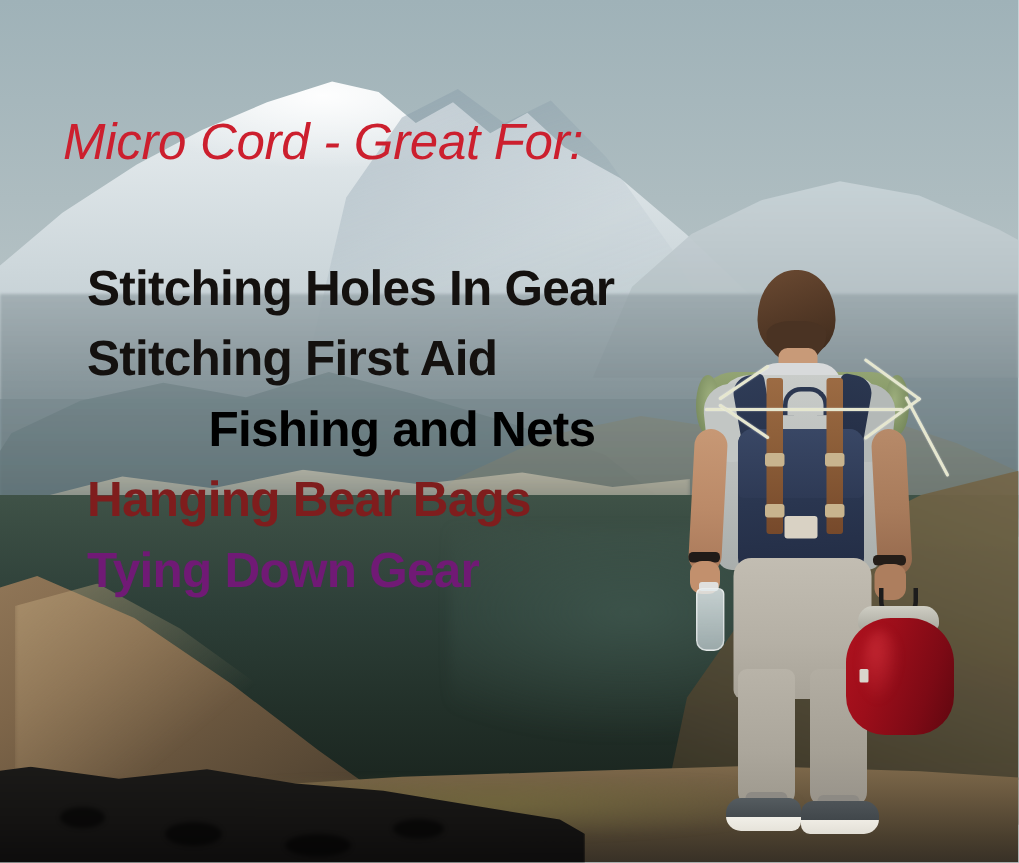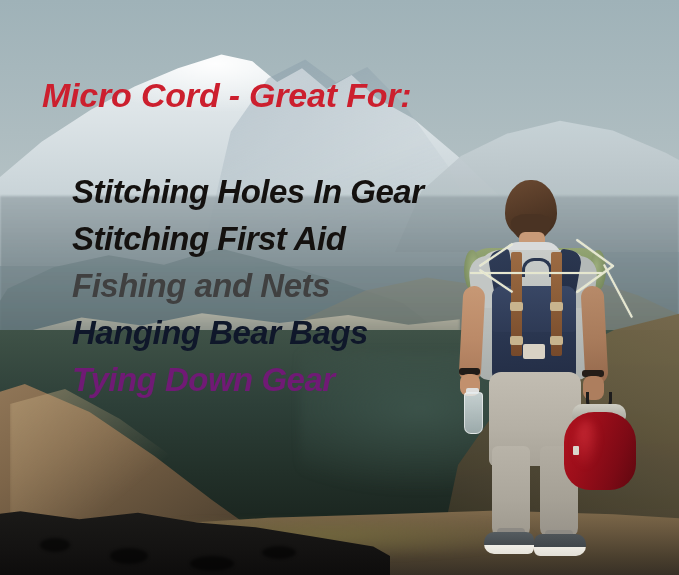--- a/index.html
+++ b/index.html
@@ -456,30 +456,29 @@
     width: 6px; height: 9px;
     background: #d9d6cc;
     border-radius: 1px;
   }
 
   
   .headline {
     position: absolute;
     left: 42px; top: 76px;
     font-size: 34px;
-    font-weight: bold;
+    font-weight: normal;
     font-style: italic;
     letter-spacing: -.2px;
     white-space: nowrap;
   }
   .benefits {
     position: absolute;
-    left: 72px; top: 168px;
+    left: 58px; top: 168px;
     width: 420px;
-    font-style: italic;
   }
   .benefit-line {
     font-size: 33px;
     font-weight: bold;
     line-height: 47px;
     letter-spacing: -.5px;
     white-space: nowrap;
   }
 </style>
 </head>
@@ -572,18 +571,18 @@
     <div class="sack"></div>
     <div class="sack-hi"></div>
     <div class="sack-tag"></div>
   </div>
 
   <div class="headline" style="color: rgb(204, 31, 46);">Micro Cord - Great For:</div>
 
   <div class="benefits">
     <div class="benefit-line" style="color: rgb(20, 17, 15);">Stitching Holes In Gear</div>
     <div class="benefit-line" style="color: rgb(20, 17, 15);">Stitching First Aid</div>
-    <div class="benefit-line" style="color: #404040;">Fishing and Nets</div>
-    <div class="benefit-line" style="color: #0f172a;">Hanging Bear Bags</div>
+    <div class="benefit-line" style="color: #000000; text-align: center;">Fishing and Nets</div>
+    <div class="benefit-line" style="color: #7f1d1d;">Hanging Bear Bags</div>
     <div class="benefit-line" style="color: #701a75;">Tying Down Gear</div>
   </div>
 
 </div>
 
 </body></html>

